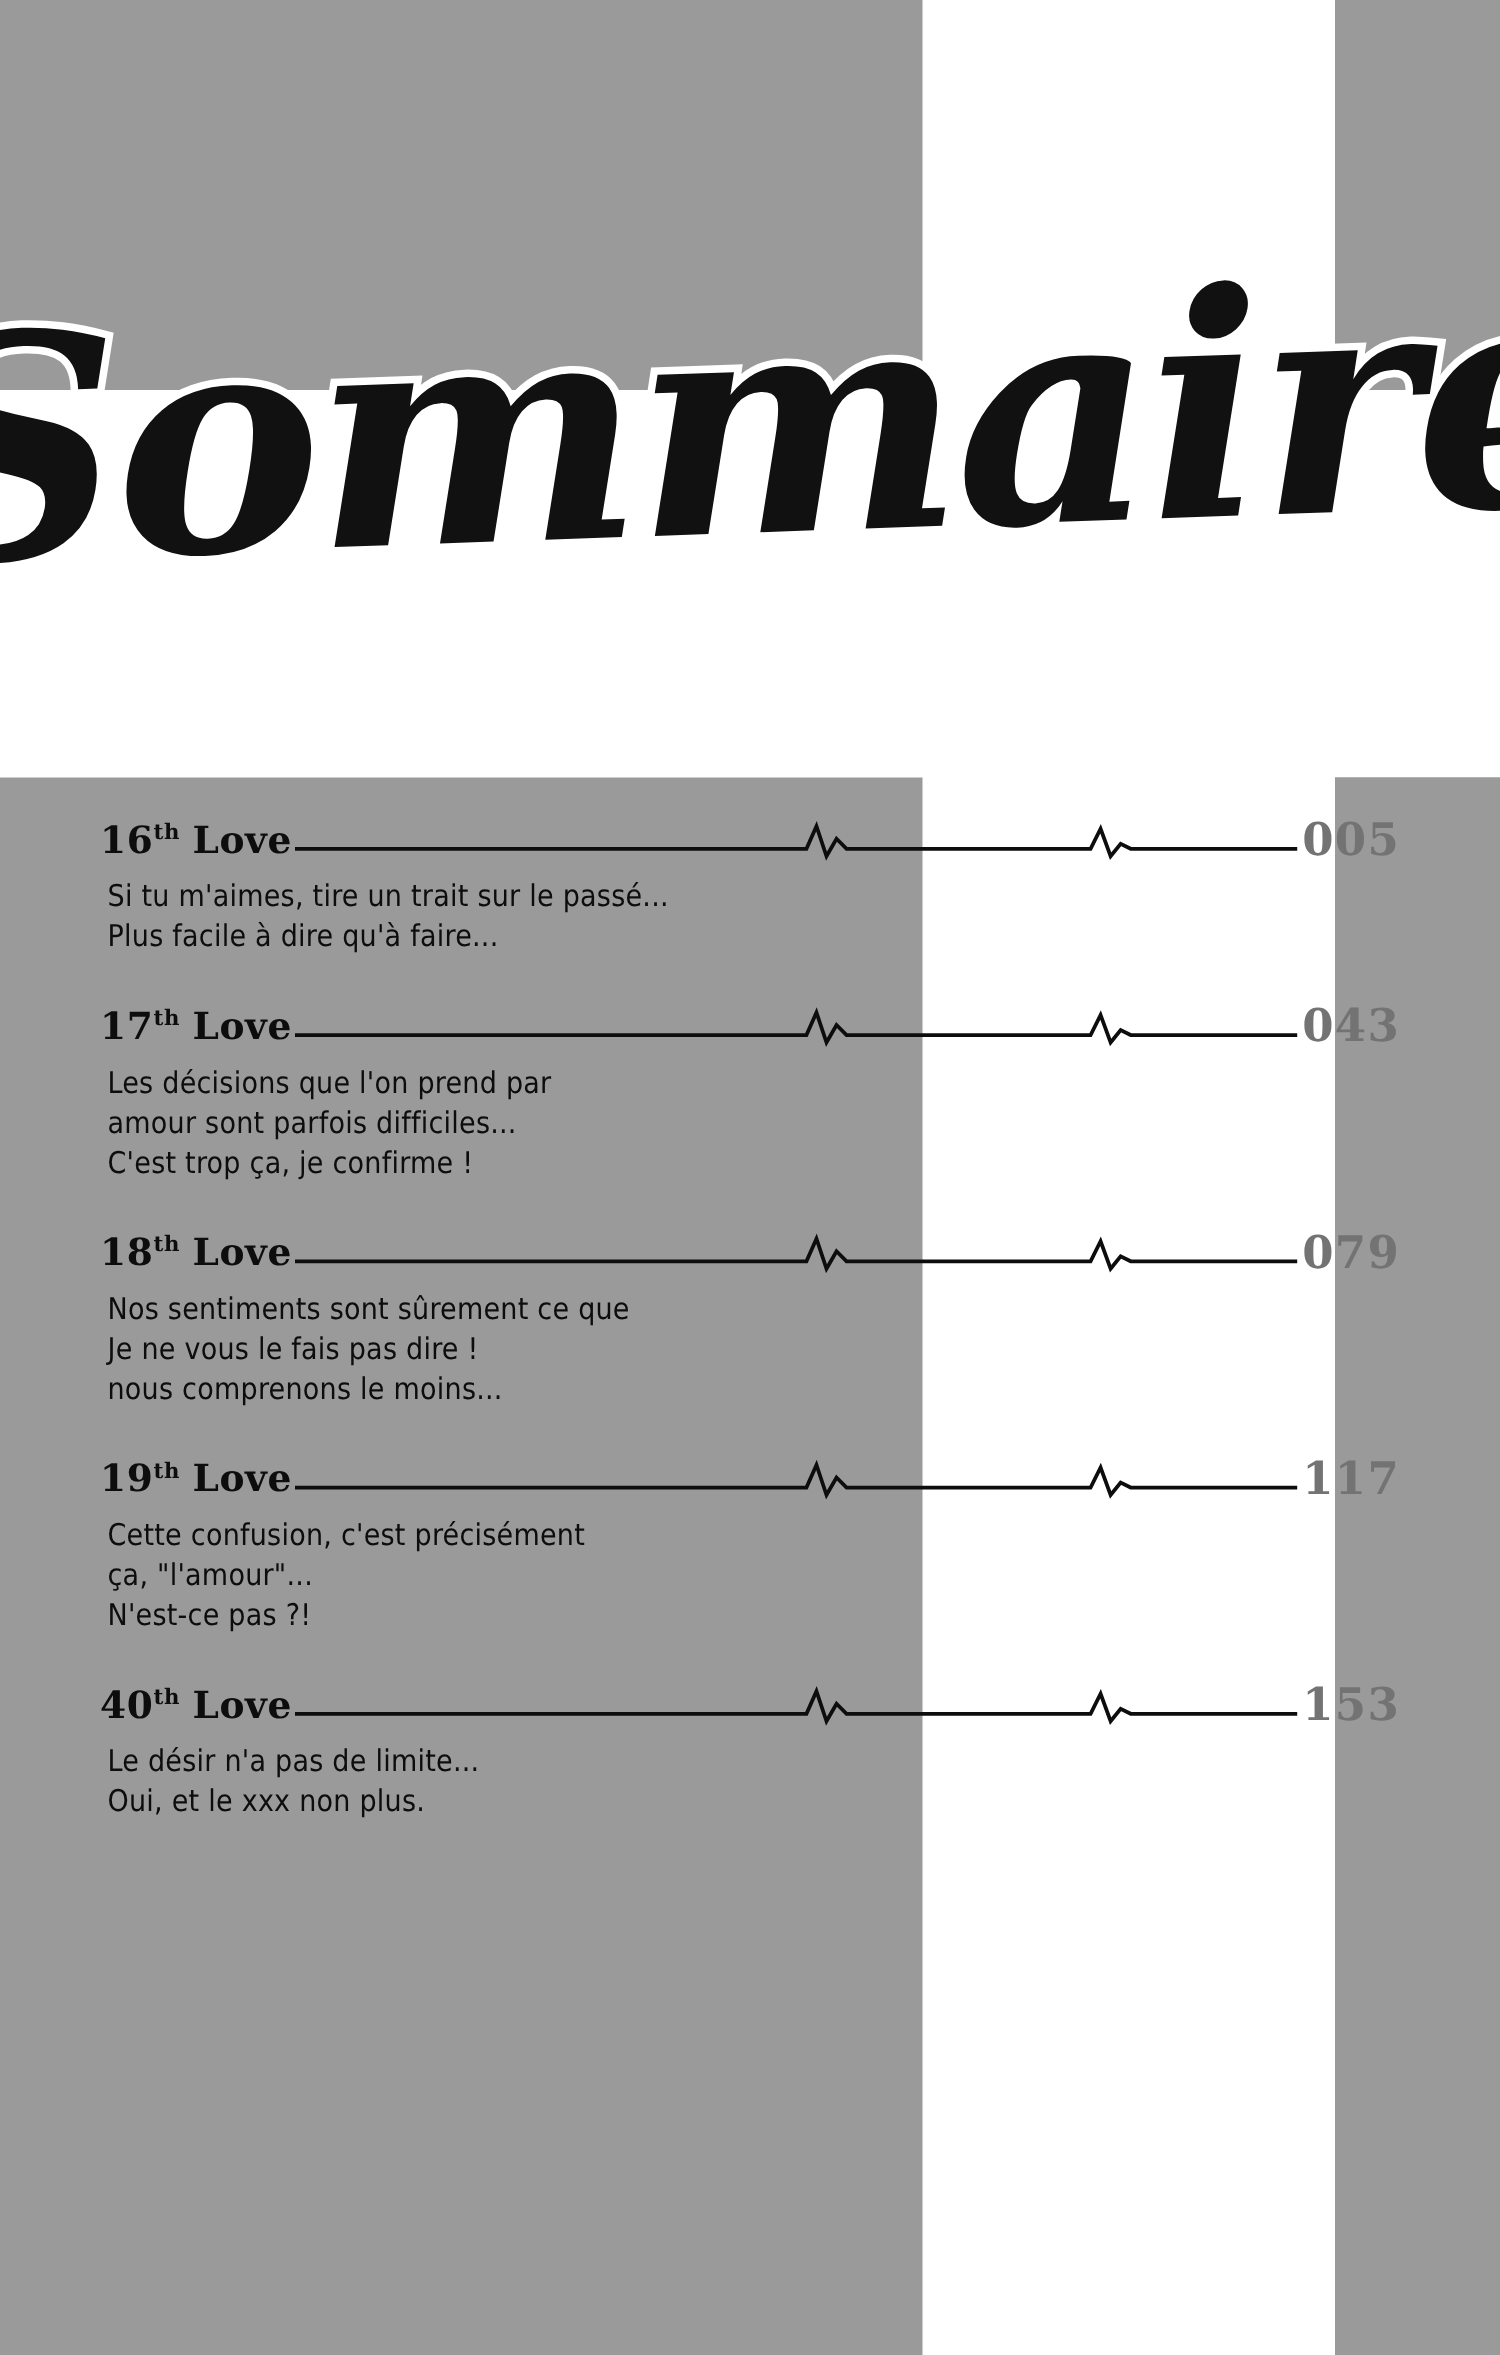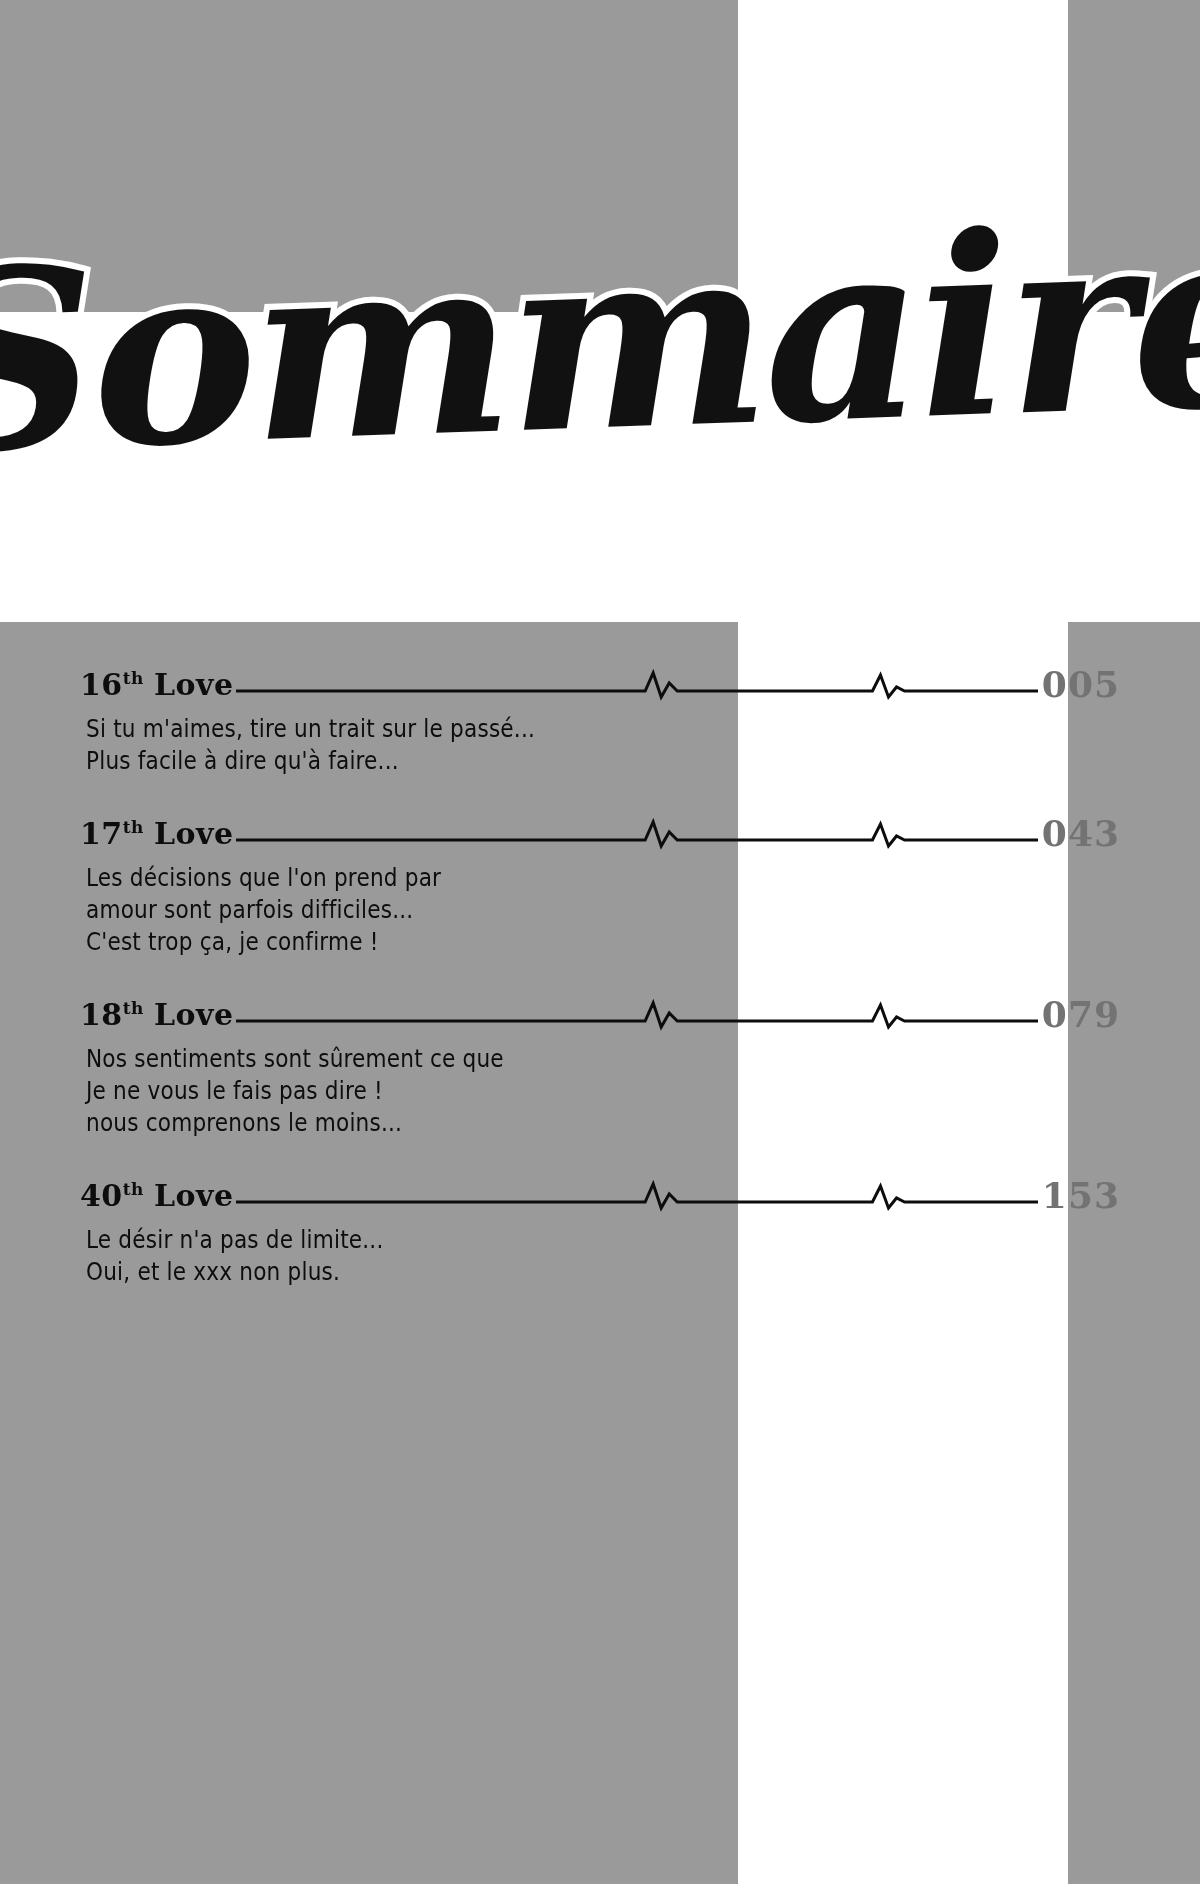--- a/index.html
+++ b/index.html
@@ -87,21 +87,20 @@
   .contents {
     position: absolute;
     left: 0;
     top: 650px;
     width: 1200px;
     padding: 0 80px;
     box-sizing: border-box;
   }
   .entry {
     margin-bottom: 34px;
-    margin-top: 12px;
   }
   .entry:last-child { margin-bottom: 0; }
 
   .entry-head {
     display: flex;
     align-items: center;
     width: 100%;
     height: 44px;
   }
   .entry-title {
@@ -216,20 +215,38 @@
       </div>
       <div class="entry-page">079</div>
     </div>
     <div class="entry-desc">
       <div>Nos sentiments sont sûrement ce que</div>
       <div>Je ne vous le fais pas dire !</div>
       <div>nous comprenons le moins...</div>
     </div>
   </div>
 
+  <div class="entry">
+    <div class="entry-head">
+      <div class="entry-title">
+        <span>19</span><sup>th</sup><span class="love">Love</span>
+      </div>
+      <div class="leader">
+        <svg viewBox="0 0 600 34" preserveAspectRatio="none" xmlns="http://www.w3.org/2000/svg">
+          <path d="M0 24 H300 L306 24 L312 6 L318 30 L324 16 L330 24 H470 L476 24 L482 8 L488 30 L494 20 L500 24 H600" fill="none" stroke="#0d0d0d" stroke-width="3" vector-effect="non-scaling-stroke"></path>
+        </svg>
+      </div>
+      <div class="entry-page">117</div>
+    </div>
+    <div class="entry-desc">
+      <div>Cette confusion, c'est précisément</div>
+      <div>ça, "l'amour"...</div>
+      <div>N'est-ce pas ?!</div>
+    </div>
+  </div>
 
   <div class="entry">
     <div class="entry-head">
       <div class="entry-title">
         <span>40</span><sup>th</sup><span class="love">Love</span>
       </div>
       <div class="leader">
         <svg viewBox="0 0 600 34" preserveAspectRatio="none" xmlns="http://www.w3.org/2000/svg">
           <path d="M0 24 H300 L306 24 L312 6 L318 30 L324 16 L330 24 H470 L476 24 L482 8 L488 30 L494 20 L500 24 H600" fill="none" stroke="#0d0d0d" stroke-width="3" vector-effect="non-scaling-stroke"></path>
         </svg>

